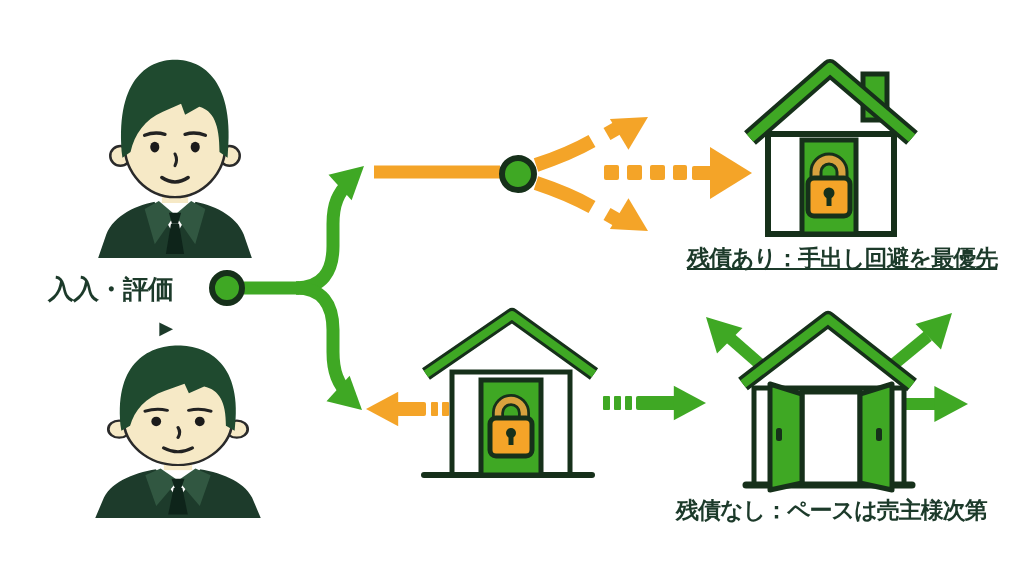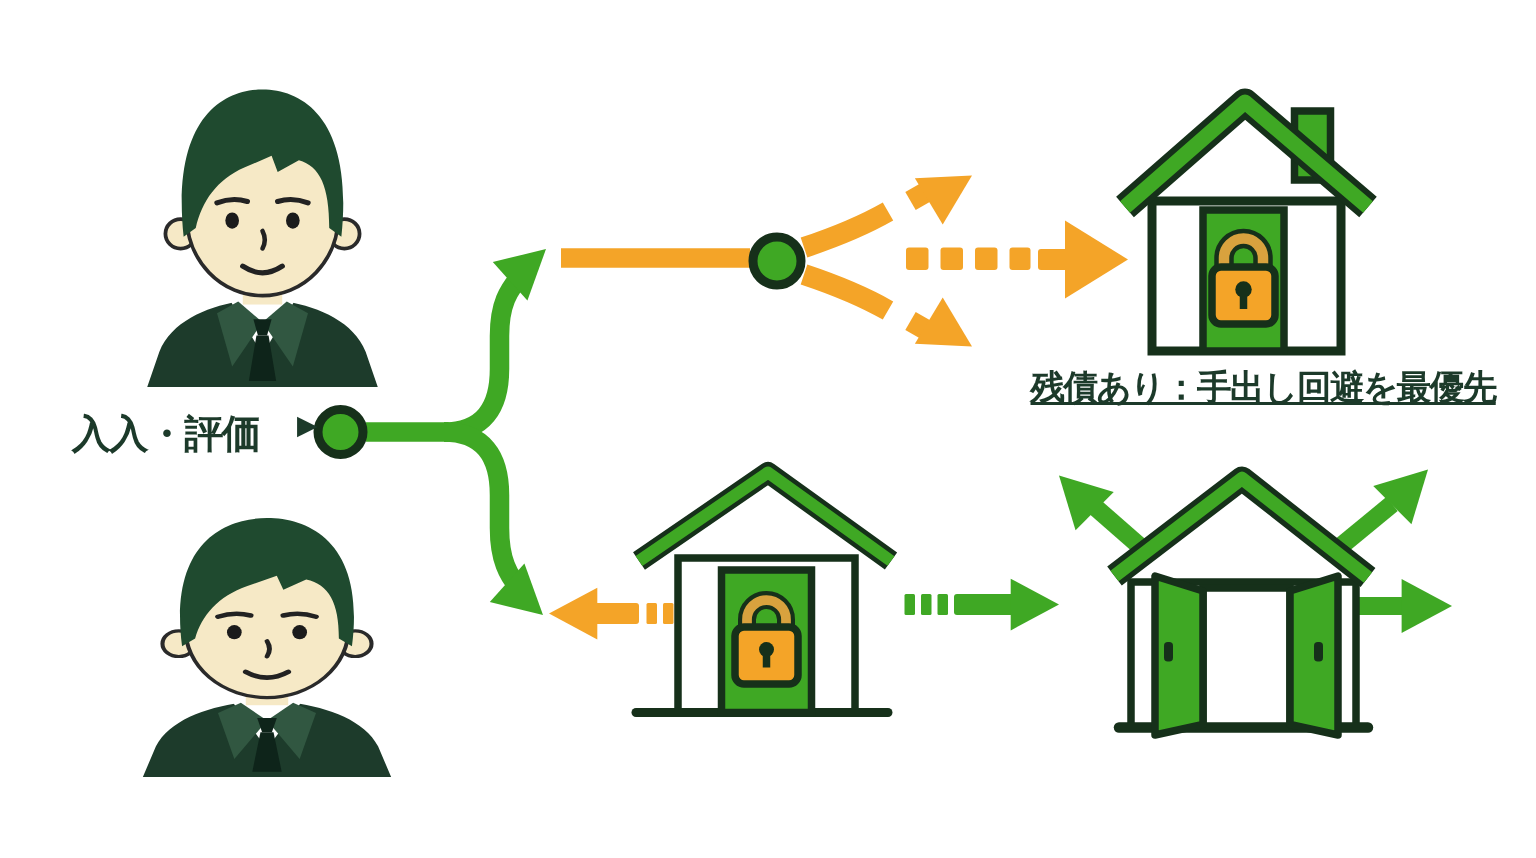--- a/index.html
+++ b/index.html
@@ -7,21 +7,21 @@
     position:relative;width:1024px;height:572px;background:#ffffff;overflow:hidden;
     font-family:"Liberation Sans","DejaVu Sans",sans-serif;
   }
   .flow-svg{position:absolute;left:0;top:0;}
   .avatar{position:absolute;}
   .jp-label{
     position:absolute;font-weight:bold;color:var(--text,#1C3A2A);
     white-space:nowrap;letter-spacing:-1px;
   }
   .start-label{
-    left:48px;top:272px;font-size:26px;display:flex;align-items:flex-start;gap:25px;
+    left:48px;top:272px;font-size:26px;display:flex;align-items:flex-end;gap:9px;flex-direction:column;
   }
   .start-label .marker{font-size:18px;letter-spacing:0;transform:translateY(1px);}
   .outcome-top{left:687px;top:243px;font-size:23px;text-decoration:underline;}
   .outcome-bottom{left:676px;top:495px;font-size:23px;}
 </style>
 </head>
 <body>
 
 <div class="canvas">
 
@@ -167,13 +167,14 @@
       <rect x="86" y="128" width="6" height="13" rx="2.5" fill="var(--ink)"></rect>
       <rect x="186" y="128" width="6" height="13" rx="2.5" fill="var(--ink)"></rect>
     </g>
   </svg>
 
   <div class="jp-label start-label">
     <span>入入・評価</span>
     <span class="marker">▶</span>
   </div>
   <div class="jp-label outcome-top">残債あり：手出し回避を最優先</div>
+  <div class="jp-label outcome-bottom">残債なし：ペースは売主様次第</div>
 </div>
 
 </body></html>

